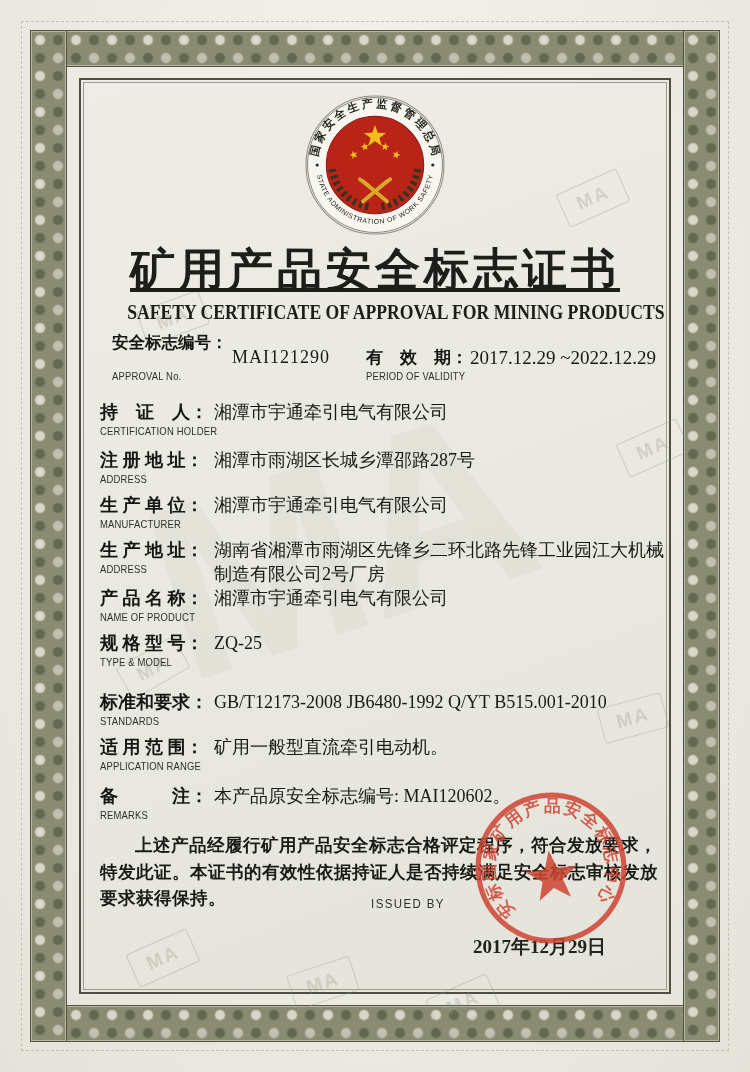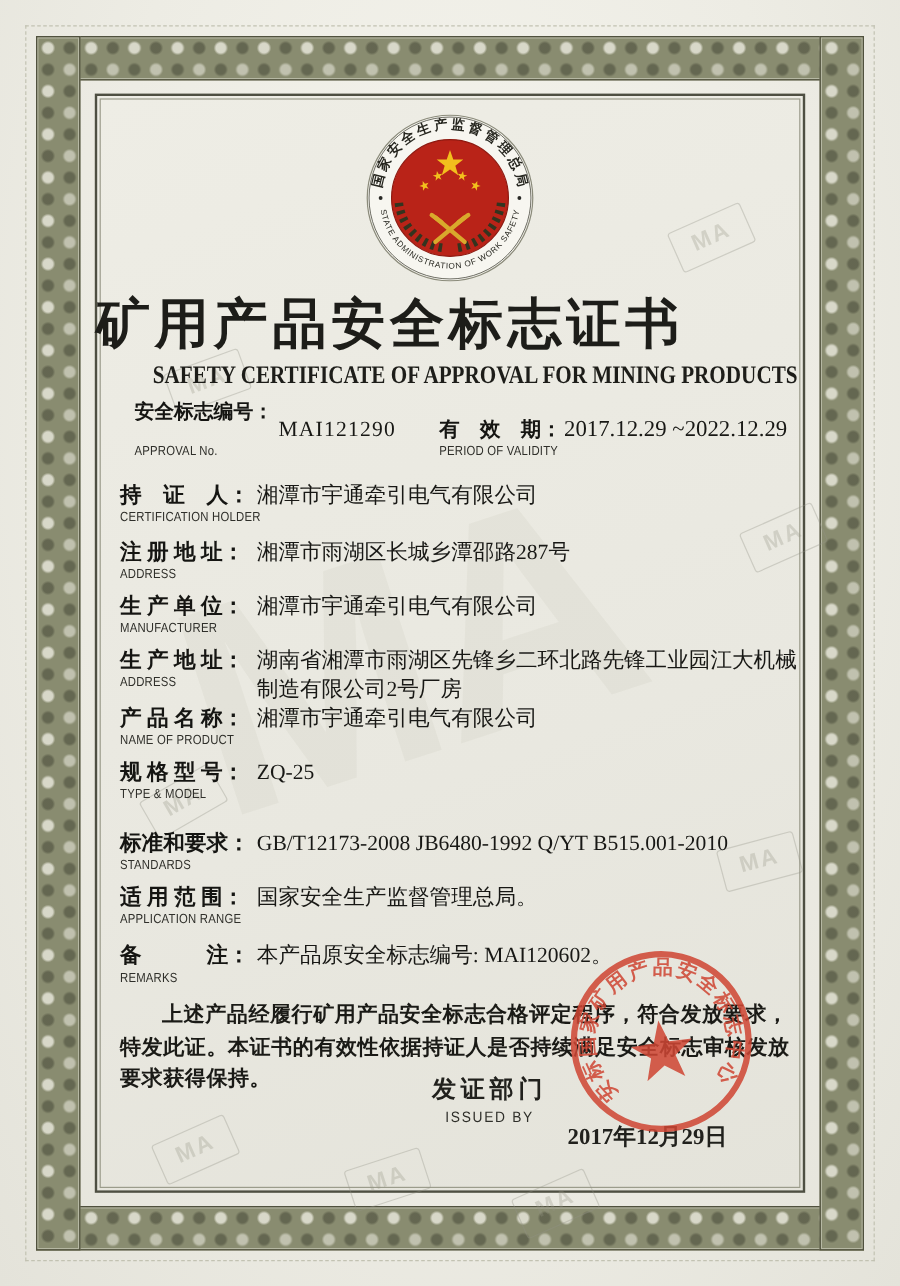--- a/index.html
+++ b/index.html
@@ -45,22 +45,22 @@
   .wm:nth-child(7){left:140px;top:300px;transform:rotate(-20deg);}
   .wm:nth-child(8){left:560px;top:180px;}
   .wm-big{
     position:absolute;left:150px;top:400px;font:700 250px "Liberation Sans",sans-serif;
     color:rgba(140,142,120,.07);transform:rotate(-18deg);letter-spacing:-6px;
   }
   
   .content{position:absolute;inset:0;z-index:4;}
   .emblem{position:absolute;left:304px;top:94px;}
   .title{
-    position:absolute;left:80px;top:240px;width:590px;
-    font-size:45px;font-weight:700;letter-spacing:4px;color:#1d1d19;white-space:nowrap;
+    position:absolute;left:80px;top:240px;width:590px;text-align:center;
+    font-size:45px;font-weight:700;letter-spacing:4px;color:#1d1d19;white-space:nowrap;text-decoration:underline;
   }
   .subtitle{
     position:absolute;left:80px;top:300px;width:590px;text-align:center;
     font-size:21px;font-weight:700;transform:scaleX(.84);transform-origin:center;
     white-space:nowrap;color:#1d1d19;
   }
   .lbl-cn{font-weight:700;color:#151512;white-space:nowrap;}
   .lbl-en{
     font-family:"Liberation Sans","DejaVu Sans",sans-serif;font-size:11px;color:#2f2f2a;
     transform:scaleX(.86);transform-origin:left;white-space:nowrap;letter-spacing:.2px;
@@ -195,32 +195,31 @@
       <div class="val">ZQ-25</div>
     </div>
     <div class="row" style="top:690px">
       <div class="lbl-cn">标准和要求：</div>
       <div class="lbl-en">STANDARDS</div>
       <div class="val">GB/T12173-2008 JB6480-1992 Q/YT B515.001-2010</div>
     </div>
     <div class="row" style="top:735px">
       <div class="lbl-cn">适 用 范 围：</div>
       <div class="lbl-en">APPLICATION RANGE</div>
-      <div class="val">国家安全生产监督管理总局。</div>
+      <div class="val">矿用一般型直流牵引电动机。</div>
     </div>
     <div class="row" style="top:784px">
       <div class="lbl-cn">备　　　注：</div>
       <div class="lbl-en">REMARKS</div>
       <div class="val">本产品原安全标志编号: MAI120602。</div>
     </div>
 
     <div class="declaration">上述产品经履行矿用产品安全标志合格评定程序，符合发放要求，特发此证。本证书的有效性依据持证人是否持续满足安全标志审核发放要求获得保持。</div>
 
     <div class="issuer">
-      <div class="issuer-cn">发证部门</div>
       <div class="issuer-en">ISSUED BY</div>
     </div>
     <div class="issue-date">2017年12月29日</div>
 
     <svg class="seal" width="156" height="156" viewBox="0 0 150 150">
       <defs>
         <path id="sealArc" d="M 37 113 A 54 54 0 1 1 113 113" fill="none"></path>
       </defs>
       <circle cx="75" cy="75" r="70" fill="none" stroke="#cf4634" stroke-width="5"></circle>
       <polygon fill="#cf4634" points="75,58 81.1,75.6 99.7,76 84.9,87.2 90.3,105 75,94.4 59.7,105 65.1,87.2 50.3,76 68.9,75.6"></polygon>

